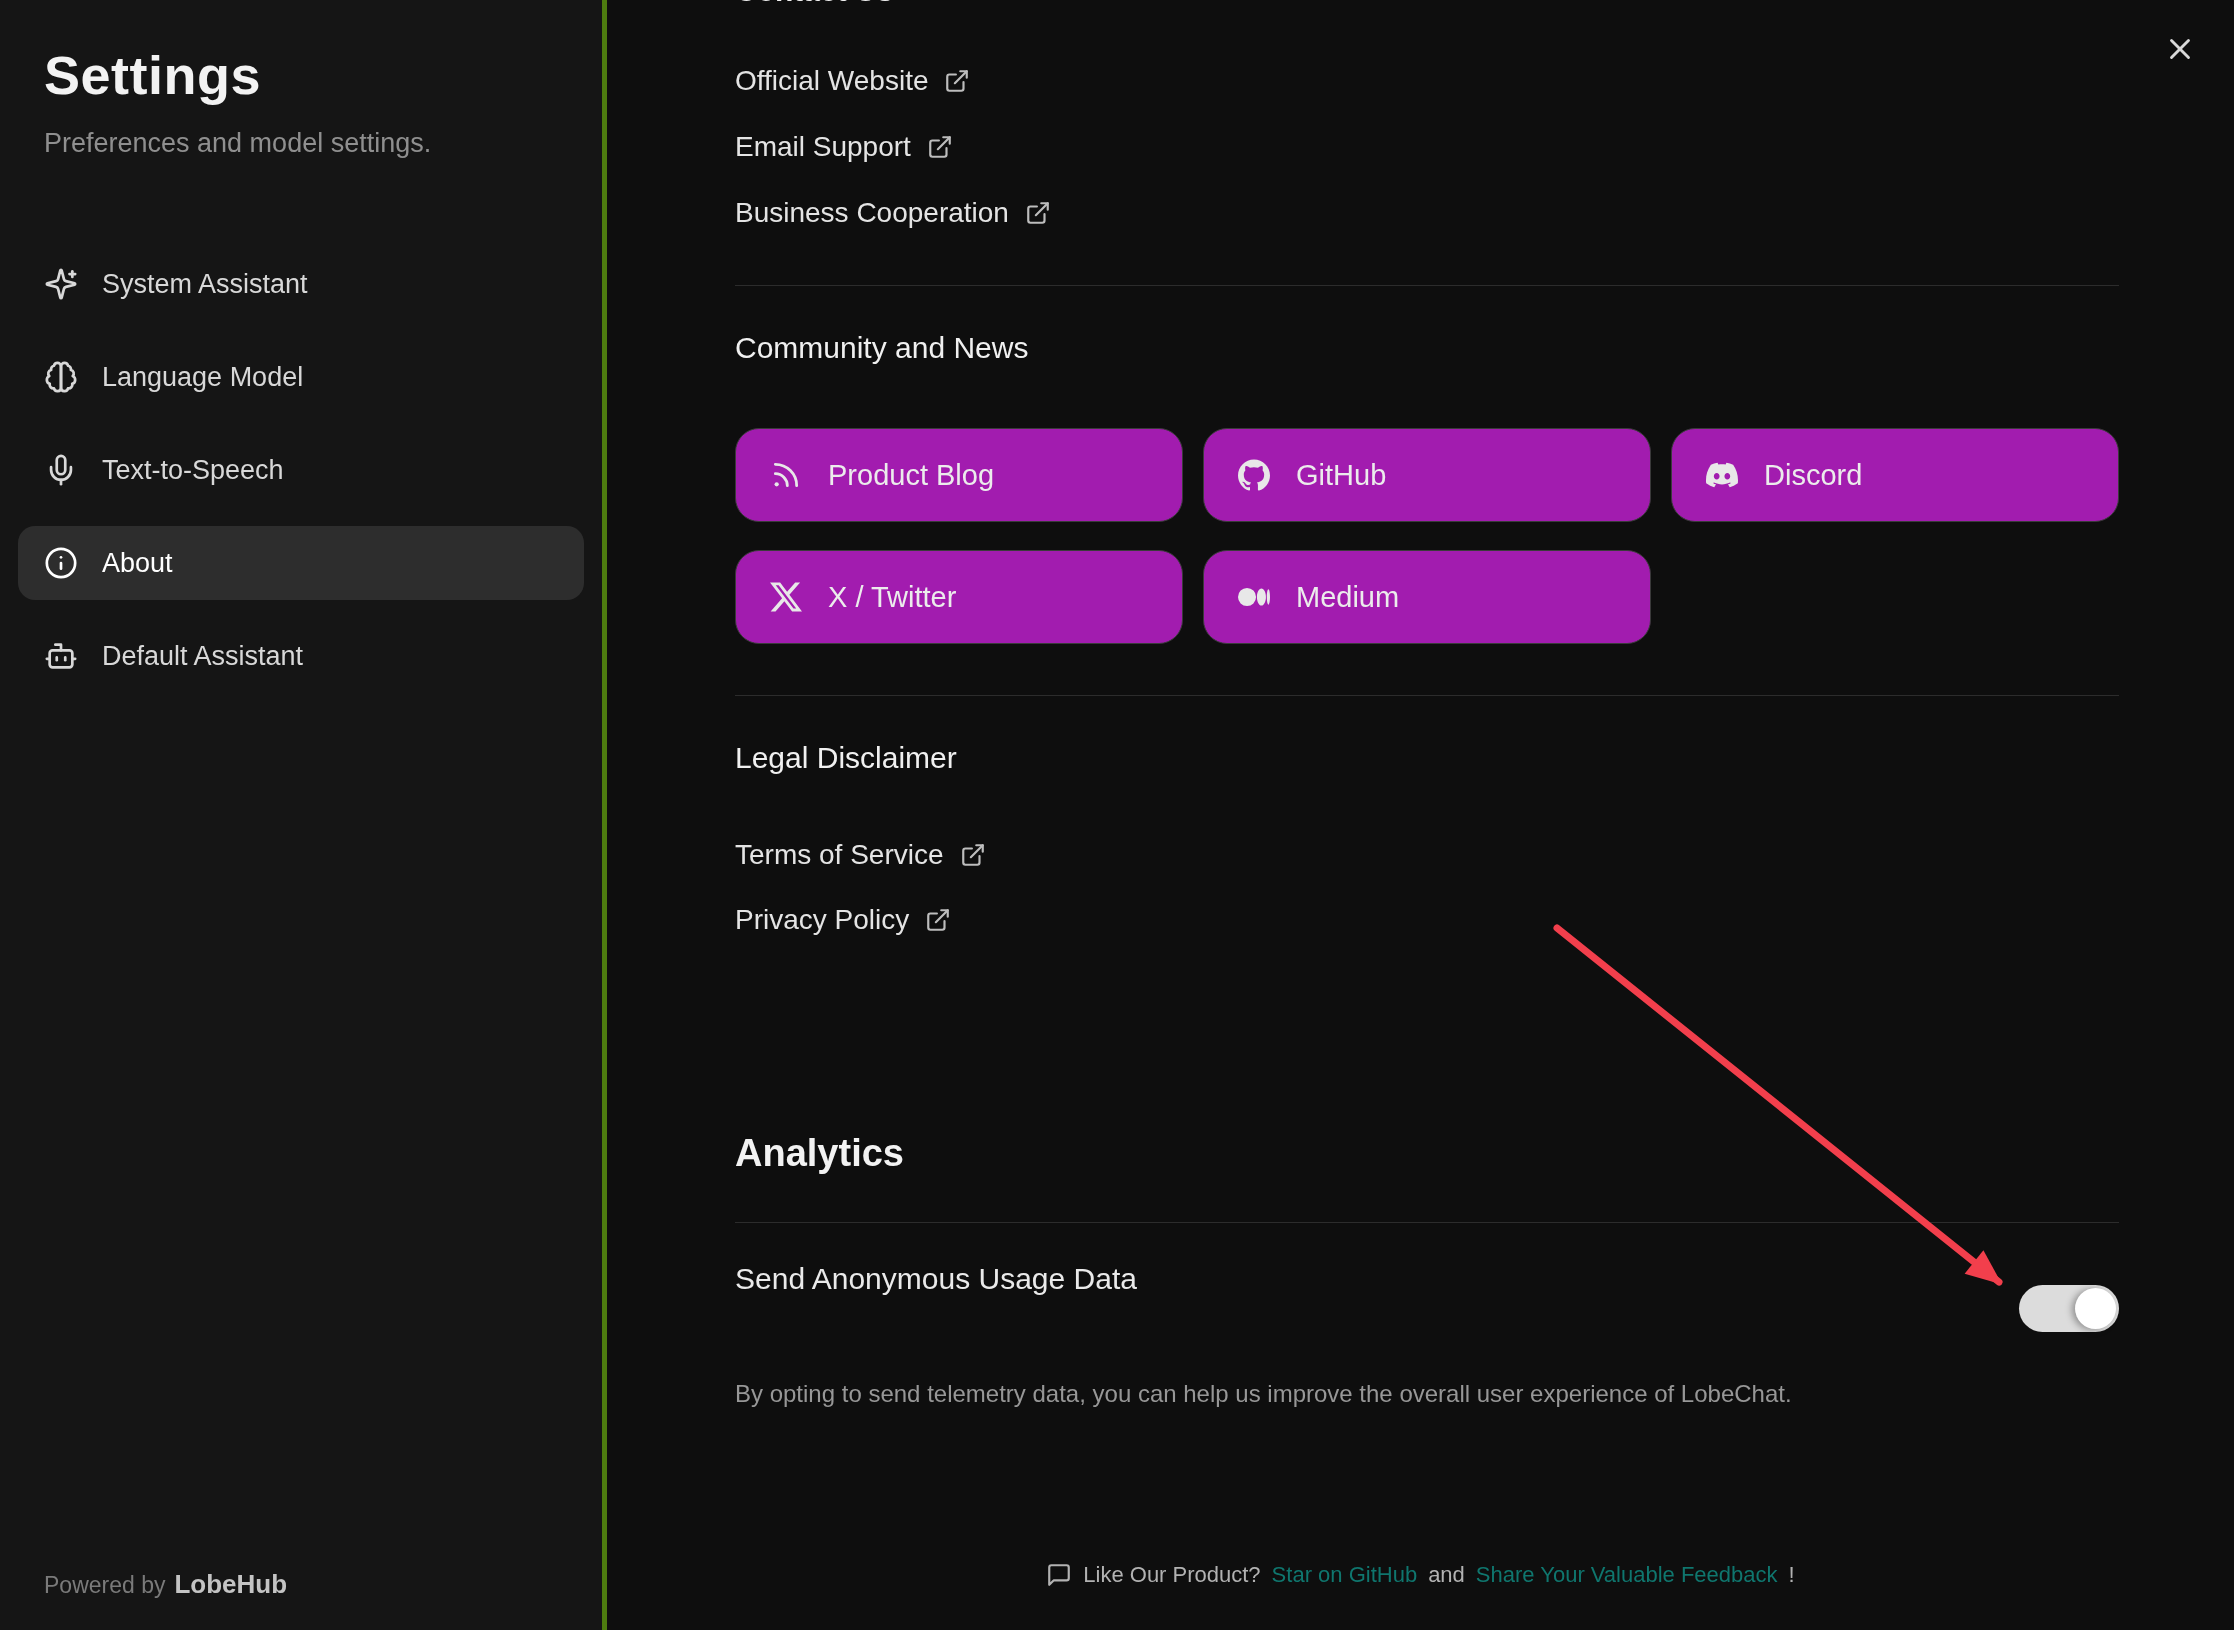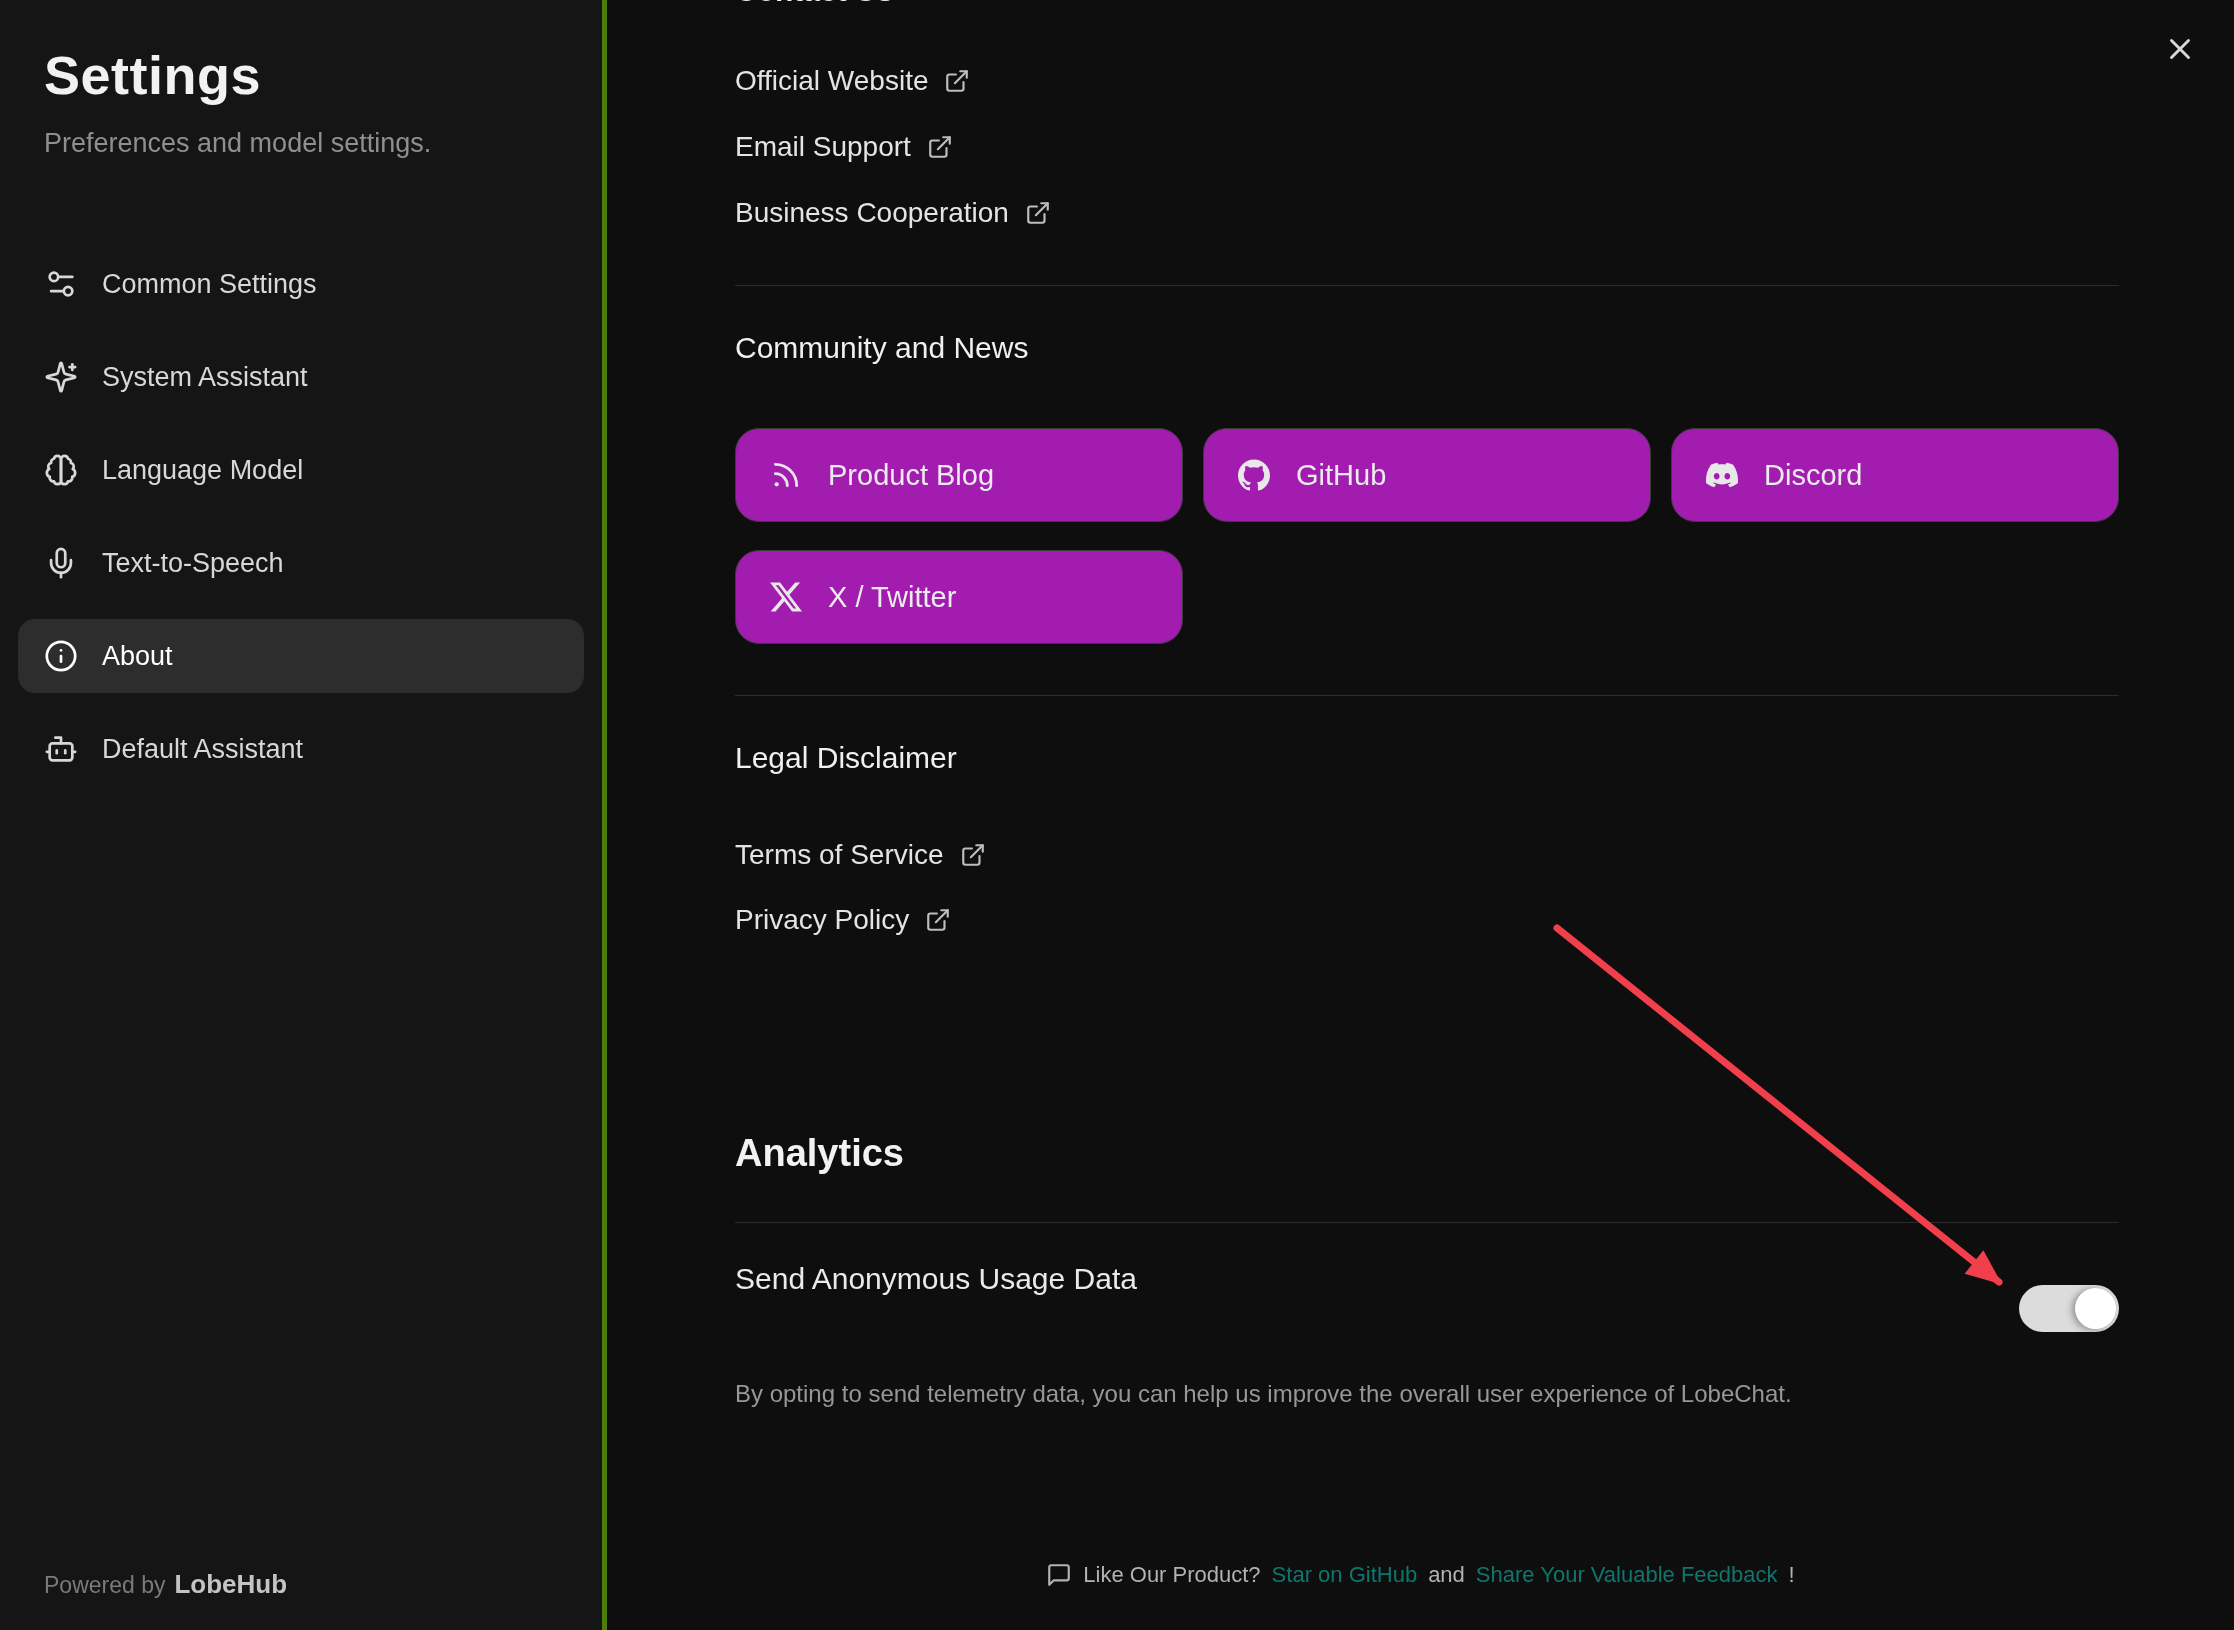--- a/index.html
+++ b/index.html
@@ -67,31 +67,20 @@
 <body>
 
 <div class="sidebar">
   <div class="sb-title">Settings</div>
   <div class="sb-subtitle">Preferences and model settings.</div>
 
   <div class="sb-nav">
     <div class="sb-item">
       <span class="icn">
         <svg viewBox="0 0 24 24">
-            <path d="M20 7h-9"></path>
-            <path d="M14 17H5"></path>
-            <circle cx="17" cy="17" r="3"></circle>
-            <circle cx="7" cy="7" r="3"></circle>
-          </svg>
-      </span>
-      <span>Common Settings</span>
-    </div>
-    <div class="sb-item">
-      <span class="icn">
-        <svg viewBox="0 0 24 24">
             <path d="M9.937 15.5A2 2 0 0 0 8.5 14.063l-6.135-1.582a.5.5 0 0 1 0-.962L8.5 9.936A2 2 0 0 0 9.937 8.5l1.582-6.135a.5.5 0 0 1 .963 0L14.063 8.5A2 2 0 0 0 15.5 9.937l6.135 1.581a.5.5 0 0 1 0 .964L15.5 14.063a2 2 0 0 0-1.437 1.437l-1.582 6.135a.5.5 0 0 1-.963 0z"></path>
             <path d="M20 3v4"></path>
             <path d="M22 5h-4"></path>
           </svg>
       </span>
       <span>System Assistant</span>
     </div>
     <div class="sb-item">
       <span class="icn">
         <svg viewBox="0 0 24 24">
@@ -214,20 +203,28 @@
       </span>
       <span>Discord</span>
     </div>
     <div class="comm-btn">
       <span class="cicn">
         <svg class="fill-ic" viewBox="0 0 24 24">
             <path d="M18.901 1.153h3.68l-8.04 9.19L24 22.846h-7.406l-5.8-7.584-6.638 7.584H.474l8.6-9.83L0 1.154h7.594l5.243 6.932ZM17.61 20.644h2.039L6.486 3.24H4.298Z"></path>
           </svg>
       </span>
       <span>X / Twitter</span>
+    </div>
+    <div class="comm-btn">
+      <span class="cicn">
+        <svg class="fill-ic" viewBox="0 0 24 24">
+            <path d="M13.54 12a6.8 6.8 0 01-6.77 6.82A6.8 6.8 0 010 12a6.8 6.8 0 016.77-6.82A6.8 6.8 0 0113.54 12zM20.96 12c0 3.54-1.51 6.42-3.38 6.42-1.87 0-3.39-2.88-3.39-6.42s1.52-6.42 3.39-6.42 3.38 2.87 3.38 6.42M24 12c0 3.17-.53 5.75-1.19 5.75-.66 0-1.19-2.58-1.19-5.75s.53-5.75 1.19-5.75S24 8.83 24 12z"></path>
+          </svg>
+      </span>
+      <span>Medium</span>
     </div>
   </div>
 
   <div class="divider" style="top:695px"></div>
 
   <div class="sec-heading" style="top:741px">Legal Disclaimer</div>
 
   <div class="link-row" style="top:834px">
     <span>Terms of Service</span>
     <span class="ext">

